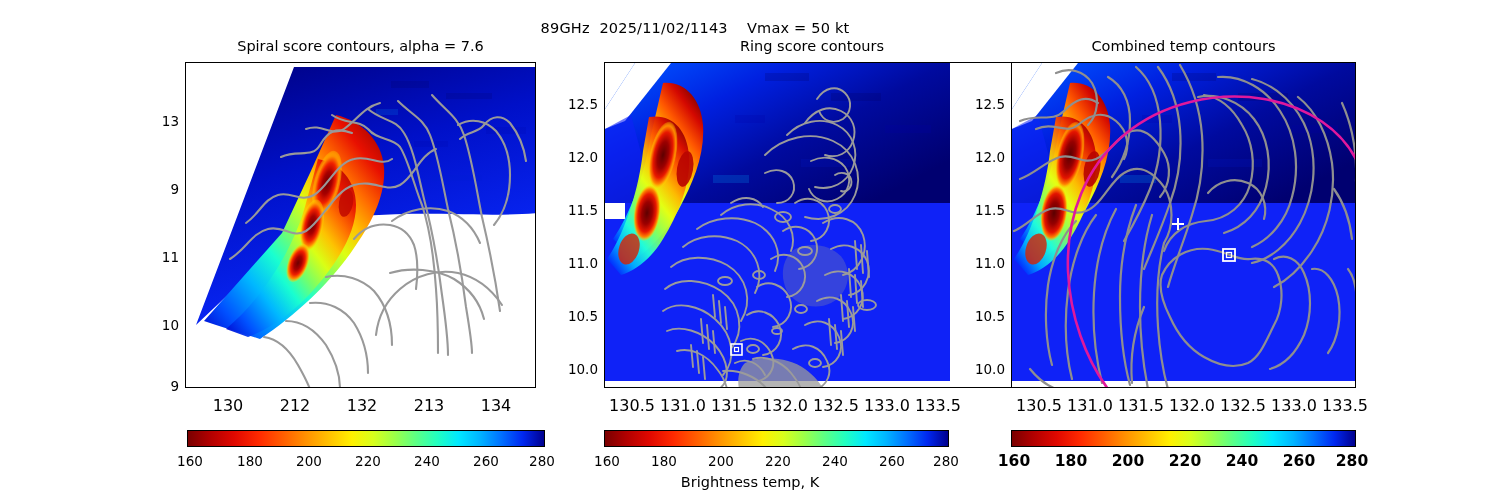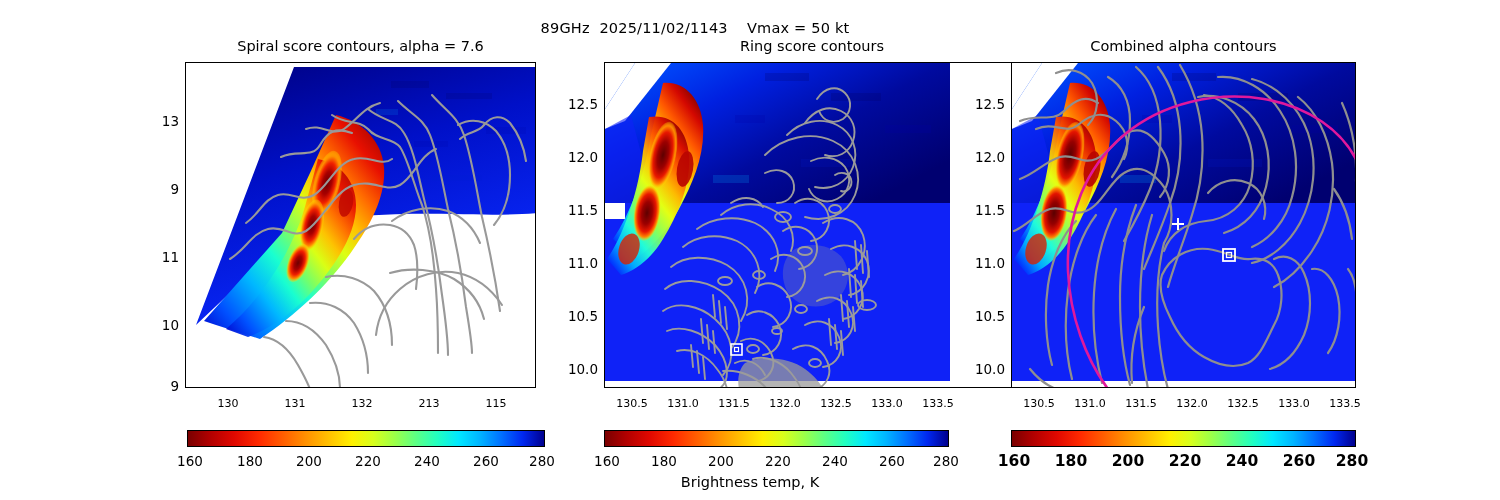--- a/index.html
+++ b/index.html
@@ -20,21 +20,21 @@
         border:1.1px solid #000;box-sizing:border-box;background:#fff;
         overflow:hidden;}
 
   .p1{left:185px;width:351px;}
   .p2{left:604px;width:416px;}
   .p3{left:1011px;width:345px;}
 
   
   .ytick{position:absolute;text-align:right;font-size:13.5px;line-height:1;
          transform:translateY(-50%);}
-  .xtick{position:absolute;font-size:11px;line-height:1;
+  .xtick{position:absolute;font-size:16px;line-height:1;
          transform:translateX(-50%);white-space:nowrap;}
   .tickmark-y{position:absolute;width:4px;height:1.1px;background:#000;left:-4px;}
   .tickmark-x{position:absolute;height:4px;width:1.1px;background:#000;bottom:-4px;}
 
   
   .cbar{position:absolute;height:17px;border:1px solid #000;box-sizing:border-box;
         background:linear-gradient(to right,
           #7a0000 0%,  #b00000 6%,  #e00800 13%, #ff2a00 20%, #ff6000 27%,
           #ff9000 33%, #ffc400 40%, #fff000 46%, #d8ff1c 52%, #9cff48 58%,
           #5cff84 64%, #22ffc0 70%, #00e8ff 76%, #00b4ff 82%, #0070ff 88%,
@@ -173,24 +173,24 @@
       <div class="tickmark-x" style="left:311px;"></div>
     </div>
 
     <div class="ytick" style="left:-40px;top:60px;width:34px;">13</div>
     <div class="ytick" style="left:-40px;top:128px;width:34px;">9</div>
     <div class="ytick" style="left:-40px;top:196px;width:34px;">11</div>
     <div class="ytick" style="left:-40px;top:264px;width:34px;">10</div>
     <div class="ytick" style="left:-40px;top:325px;width:34px;">9</div>
 
     <div class="xtick" style="left:43px;top:336px;">130</div>
-    <div class="xtick" style="left:110px;top:336px;">131</div>
+    <div class="xtick" style="left:110px;top:336px;">212</div>
     <div class="xtick" style="left:177px;top:336px;">132</div>
     <div class="xtick" style="left:244px;top:336px;">213</div>
-    <div class="xtick" style="left:311px;top:336px;">115</div>
+    <div class="xtick" style="left:311px;top:336px;">134</div>
   </div>
 
   <div class="panel p2">
     <div class="title">Ring score contours</div>
 
     <div class="axes">
       <svg width="345" height="326" viewBox="0 0 345 326">
         <defs>
           <clipPath id="c2">
               <rect x="0" y="0" width="345" height="326"></rect>
@@ -349,21 +349,21 @@
     <div class="xtick" style="left:28px;top:336px;">130.5</div>
     <div class="xtick" style="left:79px;top:336px;">131.0</div>
     <div class="xtick" style="left:130px;top:336px;">131.5</div>
     <div class="xtick" style="left:181px;top:336px;">132.0</div>
     <div class="xtick" style="left:232px;top:336px;">132.5</div>
     <div class="xtick" style="left:283px;top:336px;">133.0</div>
     <div class="xtick" style="left:334px;top:336px;">133.5</div>
   </div>
 
   <div class="panel p3">
-    <div class="title">Combined alpha contours</div>
+    <div class="title">Combined temp contours</div>
 
     <div class="axes">
       <svg width="345" height="326" viewBox="0 0 345 326">
         <defs>
           <clipPath id="c3">
               <rect x="0" y="0" width="345" height="326"></rect>
             </clipPath>
           <linearGradient id="g3a" x1="0.15" y1="1" x2="0.9" y2="0">
             <stop offset="0" stop-color="#0030ff"></stop>
             <stop offset="0.12" stop-color="#00b0ff"></stop>

